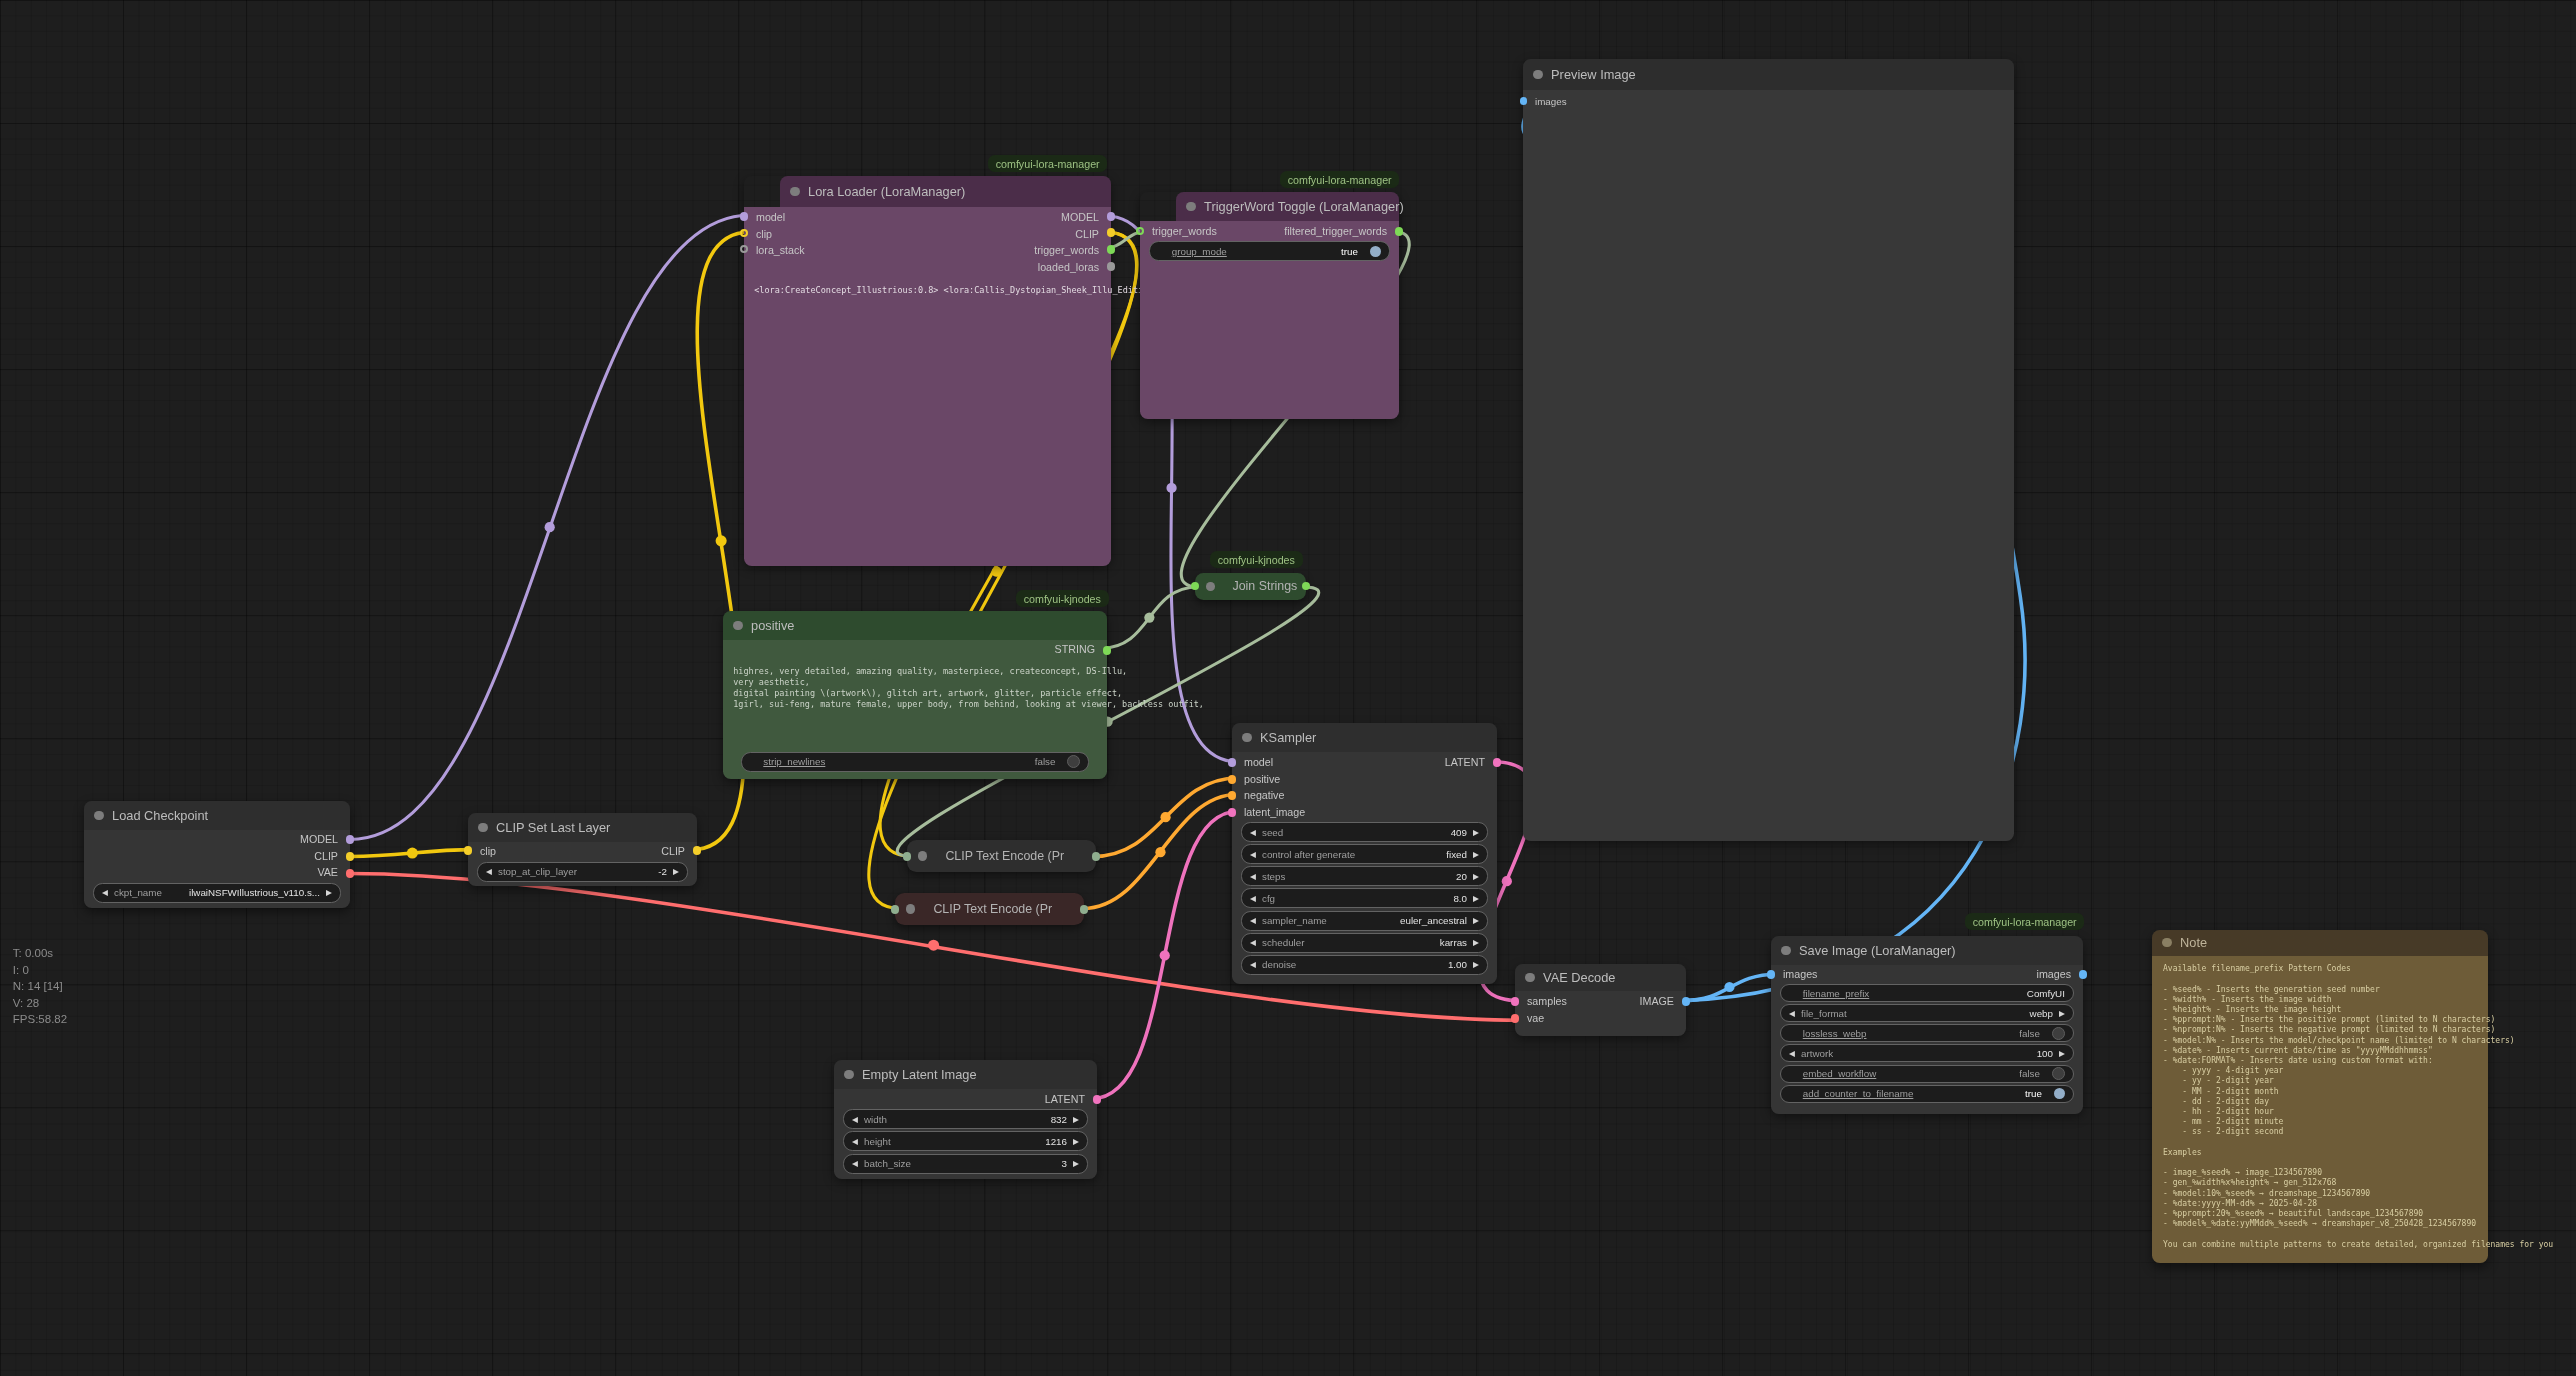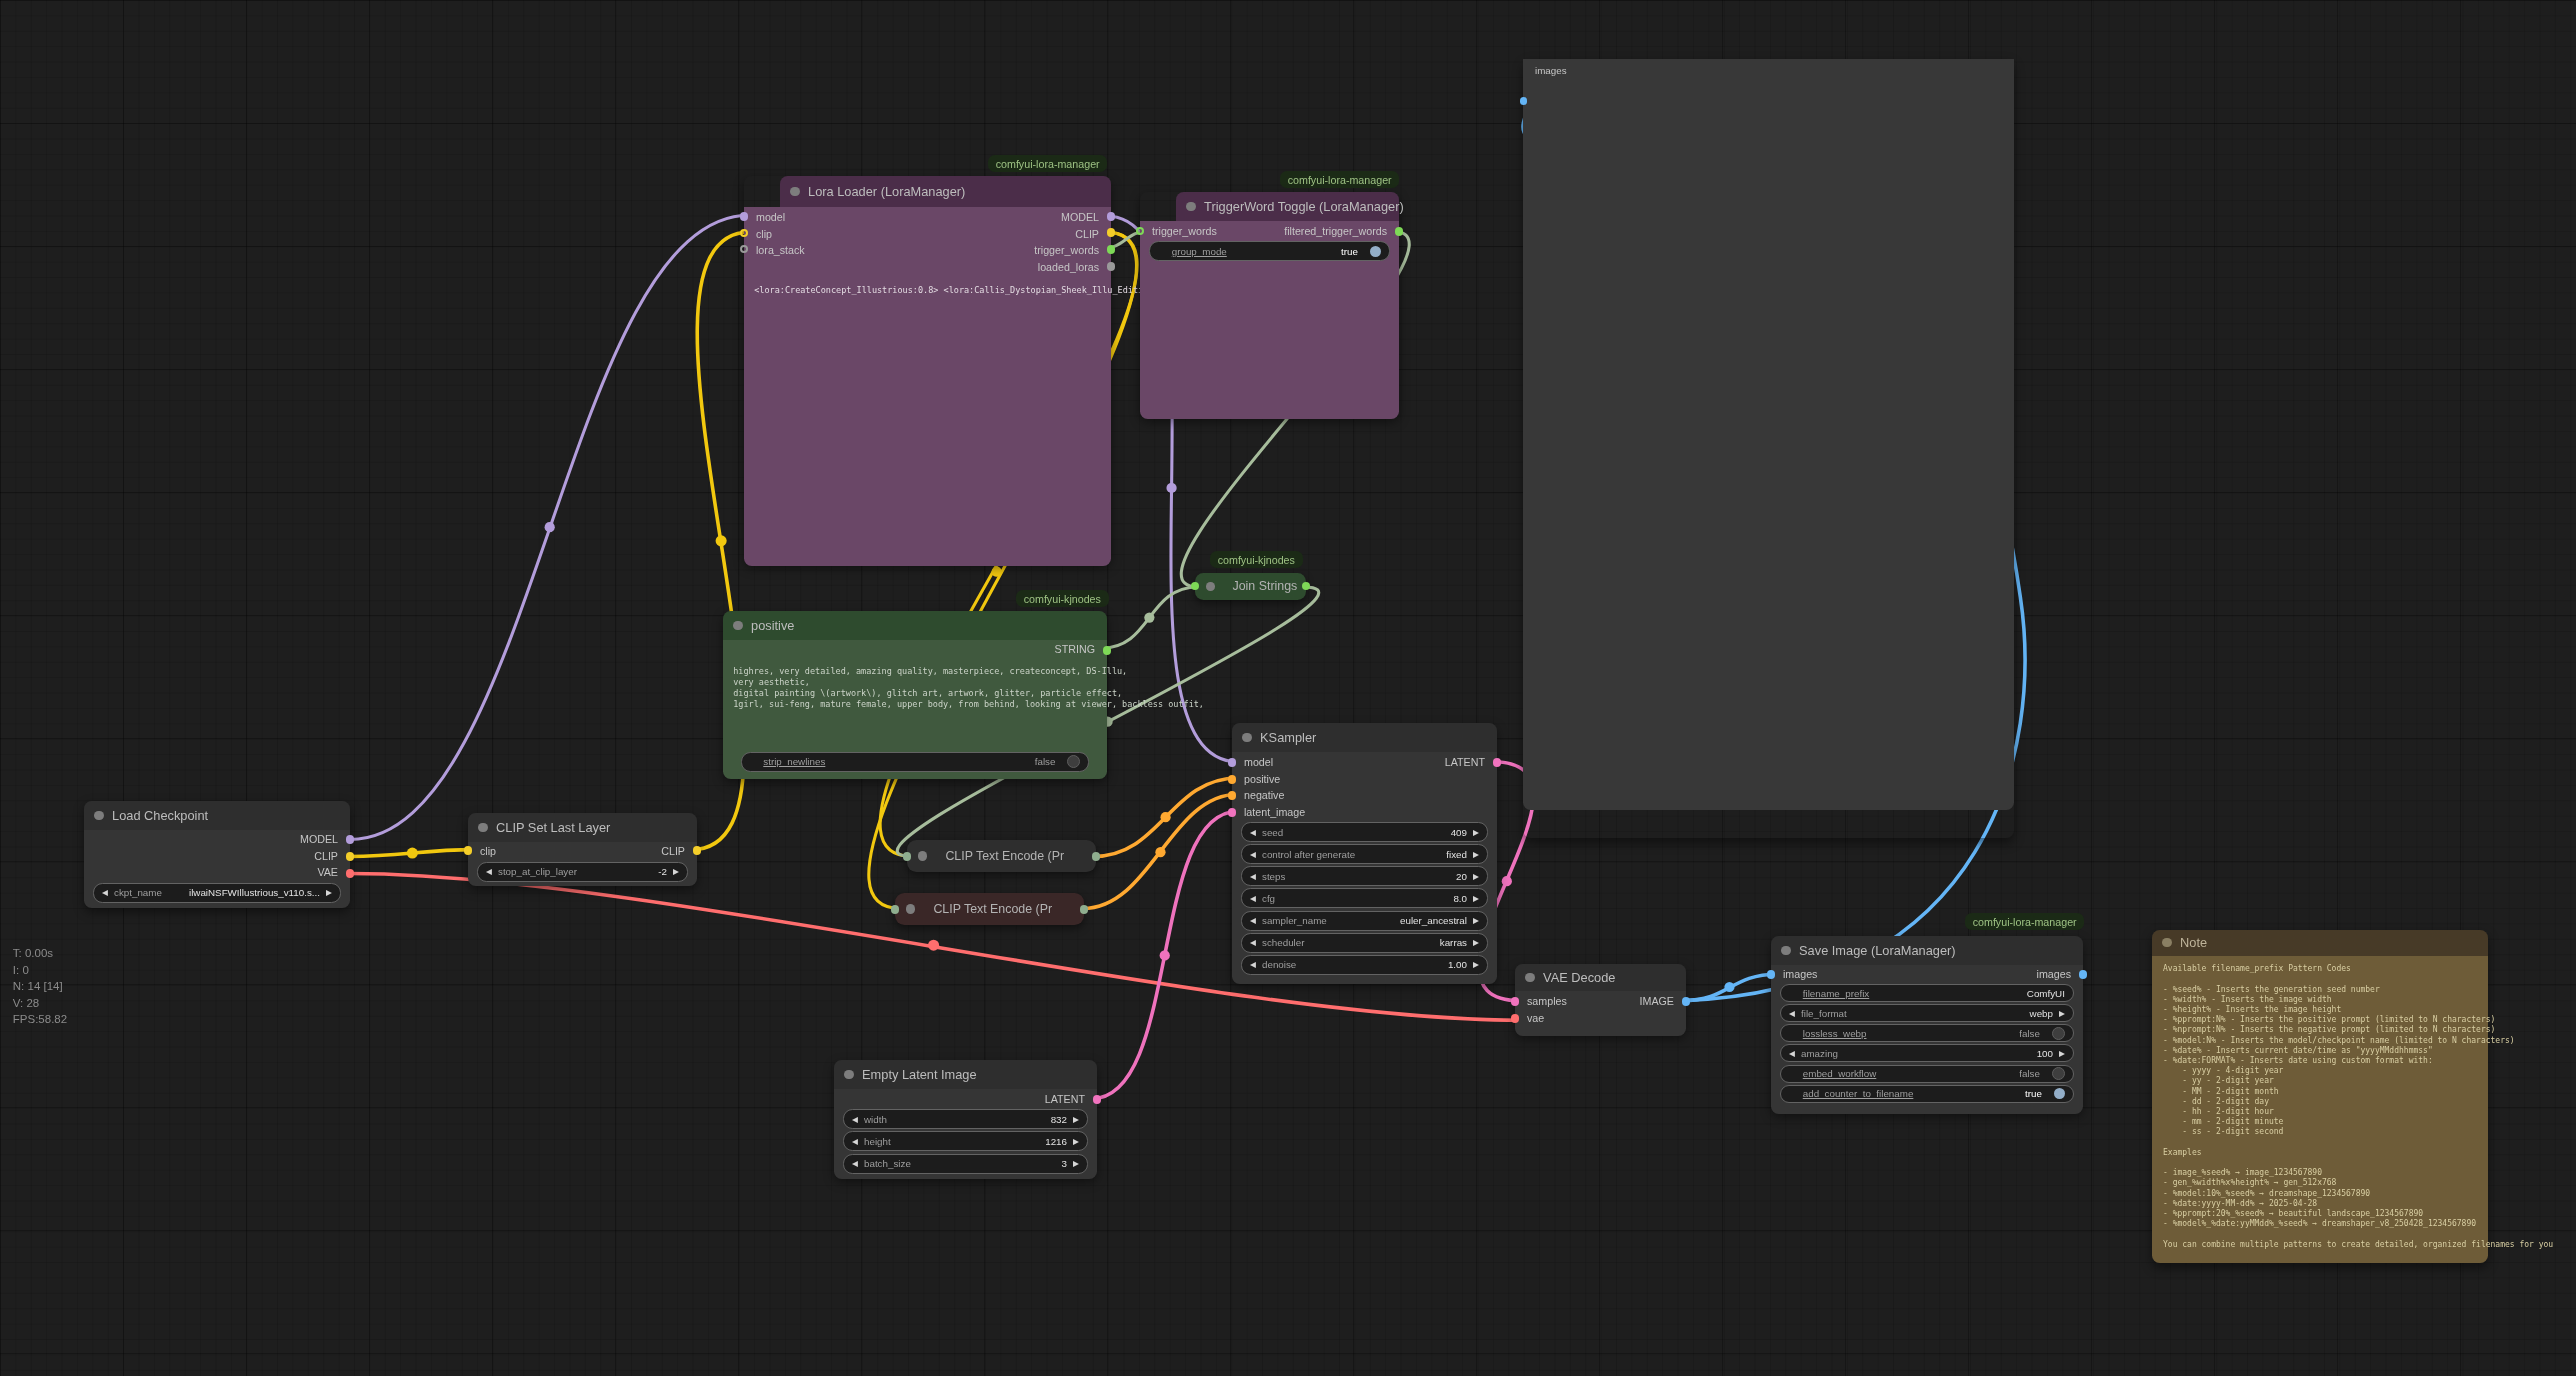--- a/index.html
+++ b/index.html
@@ -370,20 +370,24 @@
     <div class="srow">
         <span class="lab">vae</span>
       </div>
   </div>
   <span class="dot din c-latent" style="top:33px;"></span>
   <span class="dot din c-vae" style="top:50px;"></span>
   <span class="dot dout c-image" style="top:33px;"></span>
 </div>
 
 <div class="node" style="left:1523px;top:59px;width:491px;height:779px;">
+  <div class="titlebar g-title" style="height:31px;background:#2d2d2d;">
+    <span class="tdot"></span>
+    <span>Preview Image</span>
+  </div>
   <div class="nbody" style="height:748px;background:#383838;padding-top:3.4px;">
     <div class="srow" style="font-size:9.8px;color:#b9b9b9;">
       <span class="lab">images</span>
     </div>
   </div>
   <span class="dot din c-image" style="top:38px;left:-3.4px;width:7.7px;height:7.7px;"></span>
 </div>
 
 <div class="node" style="left:1771px;top:936px;width:312px;height:176px;">
   <div class="titlebar g-title">
@@ -405,21 +409,21 @@
       <span class="wvalue">webp</span>
       <span class="warr">▶</span>
     </div>
     <div class="widget" style="height:16px;">
       <span class="wlabel noarr">lossless_webp</span>
       <span class="wvalue" style="color:#9f9f9f;">false</span>
       <span class="wtog tog-off"></span>
     </div>
     <div class="widget" style="height:16px;">
       <span class="warr">◀</span>
-      <span class="wlabel">amazing</span>
+      <span class="wlabel">artwork</span>
       <span class="wvalue">100</span>
       <span class="warr">▶</span>
     </div>
     <div class="widget" style="height:16px;">
       <span class="wlabel noarr">embed_workflow</span>
       <span class="wvalue" style="color:#9f9f9f;">false</span>
       <span class="wtog tog-off"></span>
     </div>
     <div class="widget" style="height:16px;">
       <span class="wlabel noarr">add_counter_to_filename</span>

